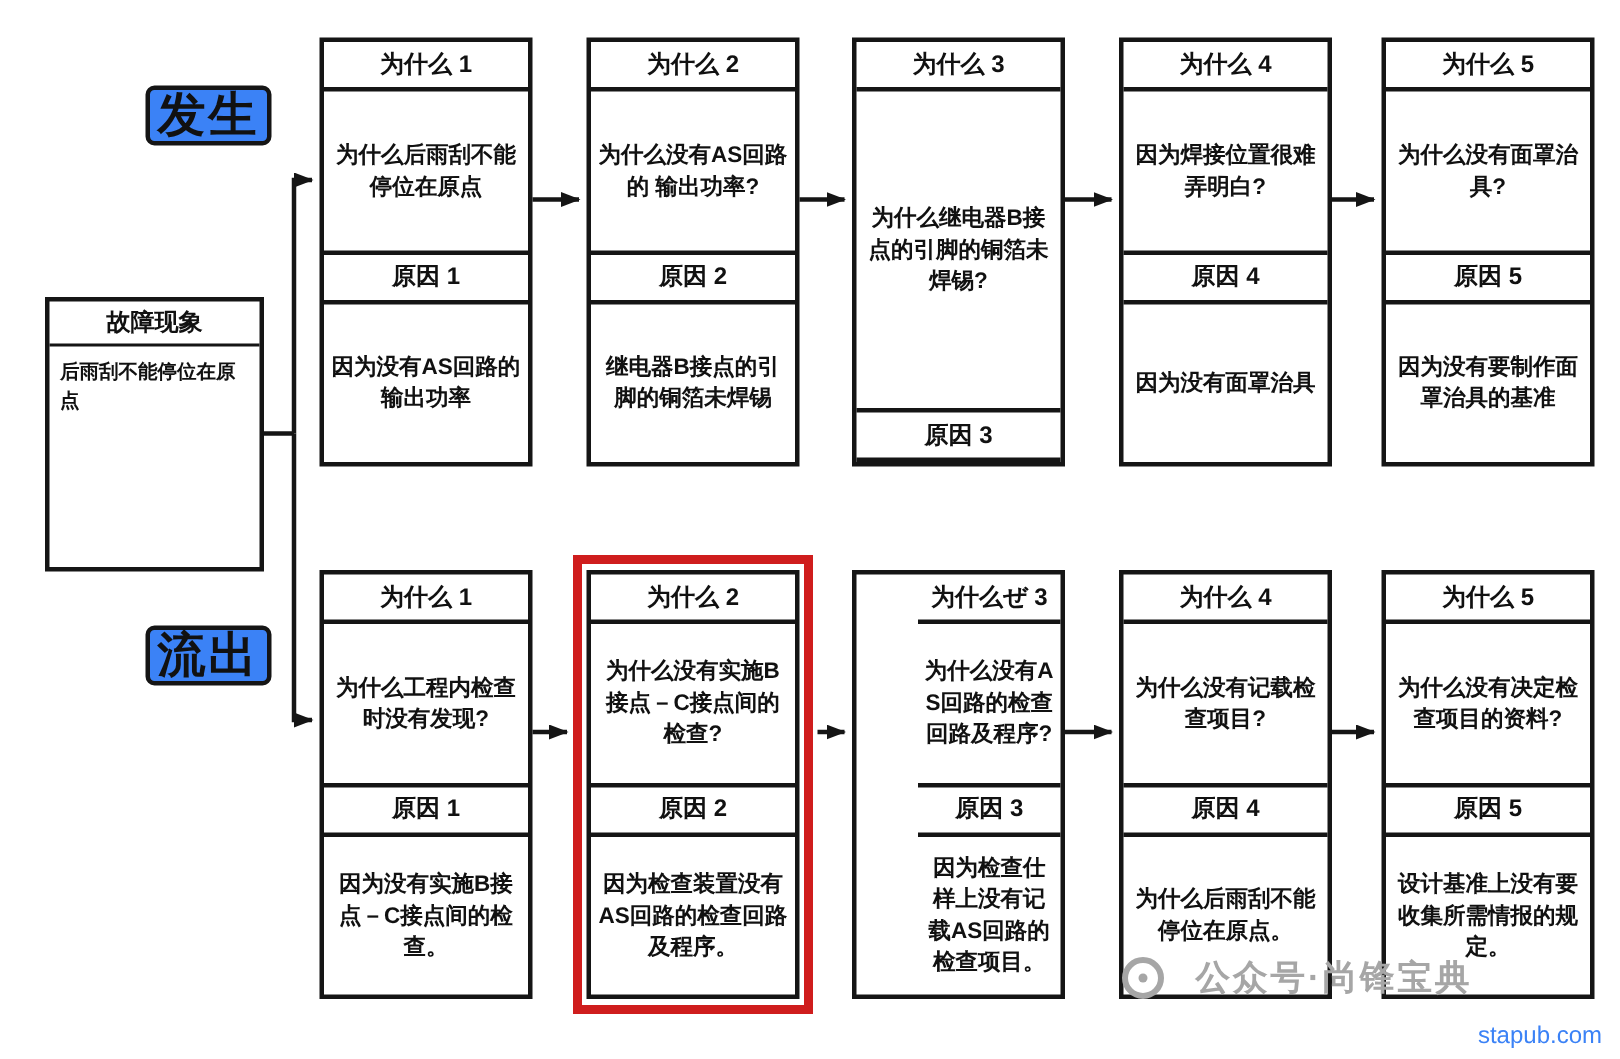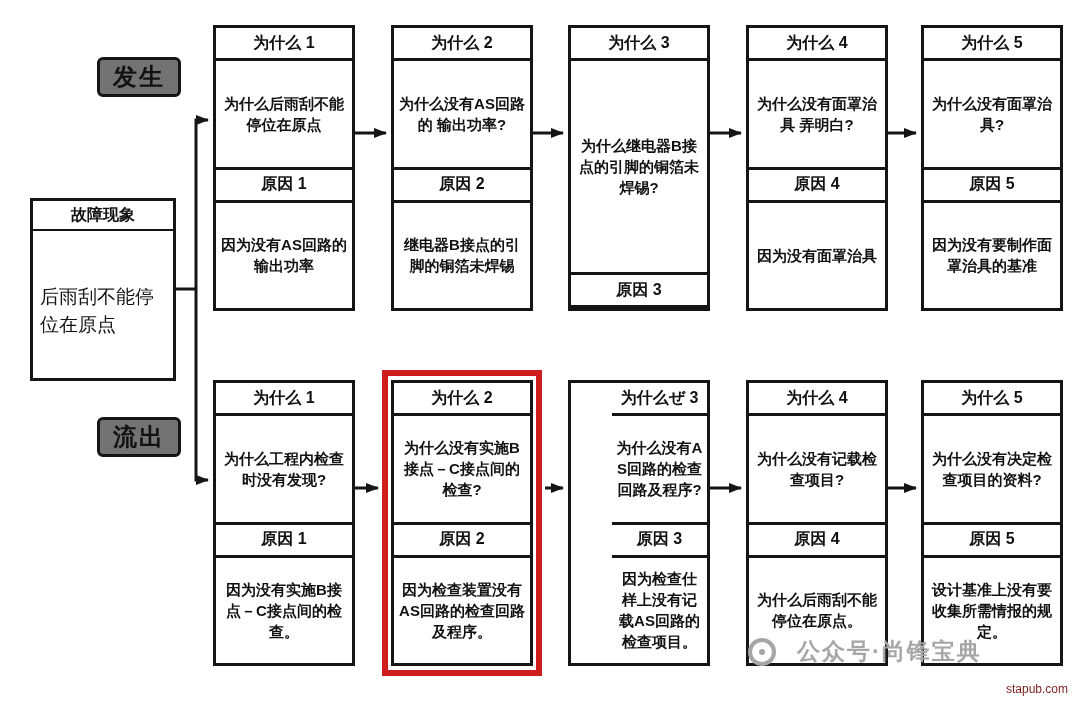--- a/index.html
+++ b/index.html
@@ -32,38 +32,38 @@
   .wb-c {
     flex:1 1 0; display:flex; align-items:center; justify-content:center;
     text-align:center; font-weight:bold; font-size:15px; line-height:1.4;
     padding:2px 4px; color:#111; word-break:break-all;
   }
 
   
   .fault-box {
     position:absolute; left:30px; top:198px; width:146px; height:183px;
     box-sizing:border-box; border:3px solid #151515; background:#fff;
-    display:flex; flex-direction:column;gap:44px;
+    display:flex; flex-direction:column;
   }
   .fault-head {
     flex:0 0 auto; height:28px; border-bottom:2px solid #151515;
     display:flex; align-items:center; justify-content:center;
     font-weight:bold; font-size:16px; color:#111;
   }
   .fault-body {
-    flex:1 1 0; padding:8px 7px; font-weight:normal; font-size:19px;
+    flex:1 1 0; padding:8px 7px; font-weight:bold; font-size:13px;
     line-height:1.45; color:#111; text-align:left; word-break:break-all;
   }
 
   
   .tag {
     position:absolute; width:84px; height:40px; box-sizing:border-box;
-    background:#737373; border:3px solid #151515; border-radius:6px;
+    background:#3b82f6; border:3px solid #151515; border-radius:6px;
     display:flex; align-items:center; justify-content:center;
-    font-weight:bold; font-size:24px; color:#111; letter-spacing:2px;
+    font-weight:bold; font-size:32px; color:#111; letter-spacing:2px;
   }
   .tag-occurrence { left:97px; top:57px; }
   .tag-outflow    { left:97px; top:417px; }
 
   
   .red-frame {
     position:absolute; left:382px; top:370px; width:160px; height:306px;
     box-sizing:border-box; border:6px solid #cf1d1d; pointer-events:none;
   }
 
@@ -77,22 +77,22 @@
   }
   .wm-icon {
     width:28px; height:28px; box-sizing:border-box; border-radius:50%;
     border:4px solid #a6a6a6; position:relative; display:inline-block;
   }
   .wm-icon::after {
     content:""; position:absolute; left:7px; top:7px; width:6px; height:6px;
     border-radius:50%; background:#a6a6a6;
   }
   .wm-site {
-    position:absolute; right:12px; top:682px; color:#7f1d1d;
-    font-size:12px; font-weight:normal;
+    position:absolute; right:12px; top:682px; color:#3b82f6;
+    font-size:16px; font-weight:normal;
   }
 </style>
 </head>
 <body>
 
 <div class="canvas">
 
   <div class="tag tag-occurrence">发生</div>
   <div class="tag tag-outflow">流出</div>
 
@@ -113,21 +113,21 @@
     <div class="wb-chead">原因 2</div>
     <div class="wb-c">继电器B接点的引脚的铜箔未焊锡</div>
   </div>
   <div class="wbox" style="left:568px; top:25px;">
     <div class="wb-head">为什么 3</div>
     <div class="wb-q">为什么继电器B接点的引脚的铜箔未焊锡?</div>
     <div class="wb-chead">原因 3</div>
   </div>
   <div class="wbox" style="left:746px; top:25px;">
     <div class="wb-head">为什么 4</div>
-    <div class="wb-q">为什么没有面罩治具 弄明白?</div>
+    <div class="wb-q">因为焊接位置很难 弄明白?</div>
     <div class="wb-chead">原因 4</div>
     <div class="wb-c">因为没有面罩治具</div>
   </div>
   <div class="wbox" style="left:921px; top:25px;">
     <div class="wb-head">为什么 5</div>
     <div class="wb-q">为什么没有面罩治具?</div>
     <div class="wb-chead">原因 5</div>
     <div class="wb-c">因为没有要制作面罩治具的基准</div>
   </div>
 

